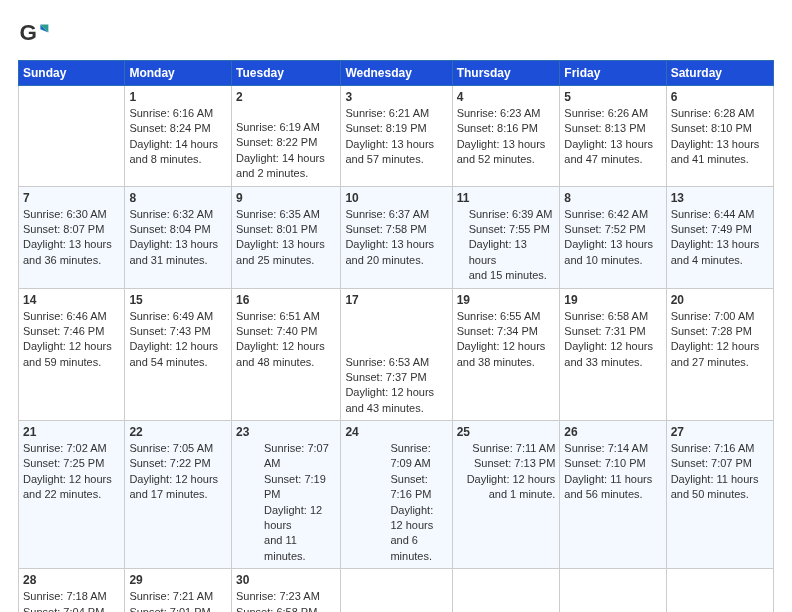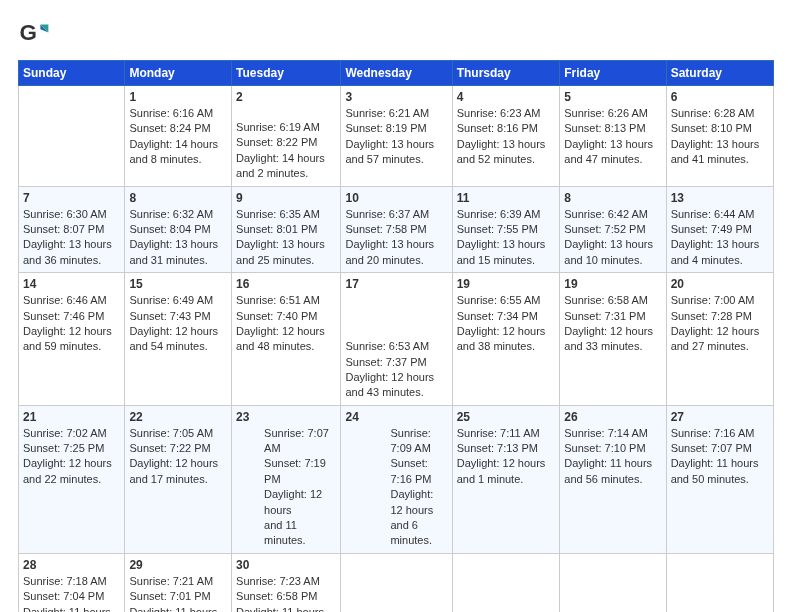--- a/index.html
+++ b/index.html
@@ -208,21 +208,21 @@
           </td>
           <td>
             <span class="day-num">10</span>
             <div class="day-info" style="white-space: pre-line;">Sunrise: 6:37 AM
 Sunset: 7:58 PM
 Daylight: 13 hours
 and 20 minutes.</div>
           </td>
           <td>
             <span class="day-num">11</span>
-            <div class="day-info" style="white-space: pre-line;">Sunrise: 6:39 AM
+            <div class="day-info" style="white-space: pre-line; margin-left: 12px;">Sunrise: 6:39 AM
 Sunset: 7:55 PM
 Daylight: 13 hours
 and 15 minutes.</div>
           </td>
           <td>
             <span class="day-num">8</span>
             <div class="day-info" style="white-space: pre-line;">Sunrise: 6:42 AM
 Sunset: 7:52 PM
 Daylight: 13 hours
 and 10 minutes.</div>
@@ -310,21 +310,21 @@
           </td>
           <td>
             <span class="day-num">24</span>
             <div class="day-info" style="white-space: pre-line; margin-left: 45px;">Sunrise: 7:09 AM
 Sunset: 7:16 PM
 Daylight: 12 hours
 and 6 minutes.</div>
           </td>
           <td>
             <span class="day-num">25</span>
-            <div class="day-info" style="white-space: pre-line;">Sunrise: 7:11 AM
+            <div class="day-info" style="white-space: pre-line; text-align: right;">Sunrise: 7:11 AM
 Sunset: 7:13 PM
 Daylight: 12 hours
 and 1 minute.</div>
           </td>
           <td>
             <span class="day-num">26</span>
             <div class="day-info" style="white-space: pre-line;">Sunrise: 7:14 AM
 Sunset: 7:10 PM
 Daylight: 11 hours
 and 56 minutes.</div>

